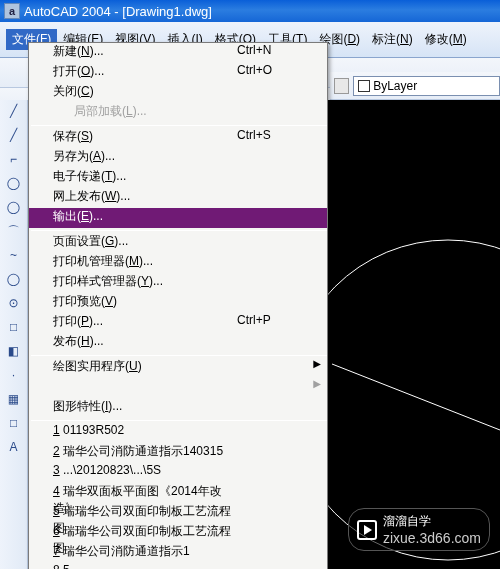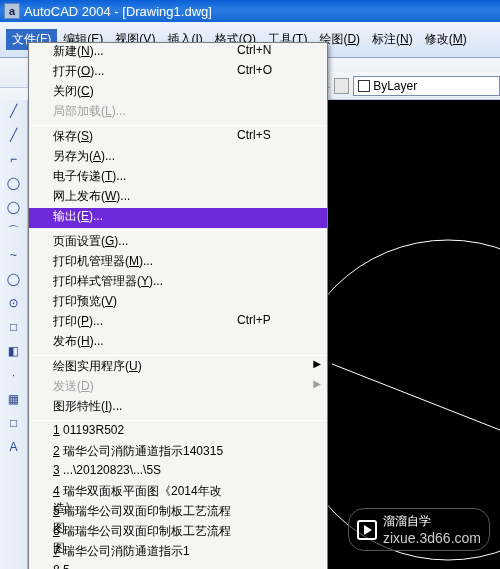--- a/index.html
+++ b/index.html
@@ -22,25 +22,25 @@
 .layer-icon { width:16px; height:16px; background:#e8e8e8; border:1px solid #999;}
 
 .left-toolbar { position: absolute; left: 0; top: 100px; width: 28px; background: linear-gradient(to right, #eef3fb, #e1eaf6); height: 469px; display: flex; flex-direction: column; align-items: center; padding-top: 2px; gap: 6px; border-right:1px solid #b8c8e0;}
 .left-toolbar .tbtn { width: 18px; height: 18px; display:flex; align-items:center; justify-content:center; color:#2a4a8a; }
 
 .canvas { position:absolute; left:28px; top:100px; right:0; bottom:0; background:#000; }
 .canvas svg { width:100%; height:100%; }
 
 .dropdown { position:absolute; left:28px; top:42px; width:300px; background:#f5f5f3; border:1px solid #7a7a7a; box-shadow:2px 2px 4px rgba(0,0,0,0.35); z-index:10; }
 .dropdown .row { display:flex; align-items:flex-start; height:20px; padding-left:24px; position:relative; cursor:default; }
-.dropdown .row.highlight { background:#6d28d9; color:#fff; }
+.dropdown .row.highlight { background:#701a75; color:#fff; }
 .dropdown .row .label { flex:1; }
 .dropdown .row .shortcut { width:90px; text-align:left; }
 .dropdown .row .arrow { position:absolute; right:6px; font-size:10px; }
-.dropdown .row.disabled { color:#a0a0a0; }
+.dropdown .row.disabled { color:#a0a0a0;margin-left:21px; }
 .dropdown .sep { height:1px; background:#c0c0c0; margin:2px 0 2px 2px; border-bottom:1px solid #fff; }
 .dropdown .hk { text-decoration:underline; }
 
 .watermark { position:absolute; right:10px; bottom:18px; display:flex; align-items:center; gap:6px; background:rgba(0,0,0,0.6); border:1px solid #555; border-radius:16px; padding:4px 8px; color:#fff; font-size:13px; }
 .watermark .play { width:20px; height:20px; border:2px solid #fff; border-radius:3px; display:flex; align-items:center; justify-content:center; }
 .watermark .play::after { content:""; border-left:8px solid #fff; border-top:5px solid transparent; border-bottom:5px solid transparent; margin-left:2px;}
 .watermark .sub { font-size:14px; color:#ccc; display:block; }
 </style>
 </head>
 <body>
@@ -160,21 +160,20 @@
       <span class="label">发布(<span class="hk">H</span>)...</span>
       <span class="shortcut"></span>
     </div>
     <div class="sep"></div>
     <div class="row">
       <span class="label">绘图实用程序(<span class="hk">U</span>)</span>
       <span class="shortcut"></span>
       <span class="arrow">▶</span>
     </div>
     <div class="row disabled">
-      <span class="label">发送(<span class="hk">D</span>)</span>
       <span class="shortcut"></span>
       <span class="arrow">▶</span>
     </div>
     <div class="row">
       <span class="label">图形特性(<span class="hk">I</span>)...</span>
       <span class="shortcut"></span>
     </div>
     <div class="sep"></div>
     <div class="row">
       <span class="label"><span class="hk">1</span> 01193R502</span>

